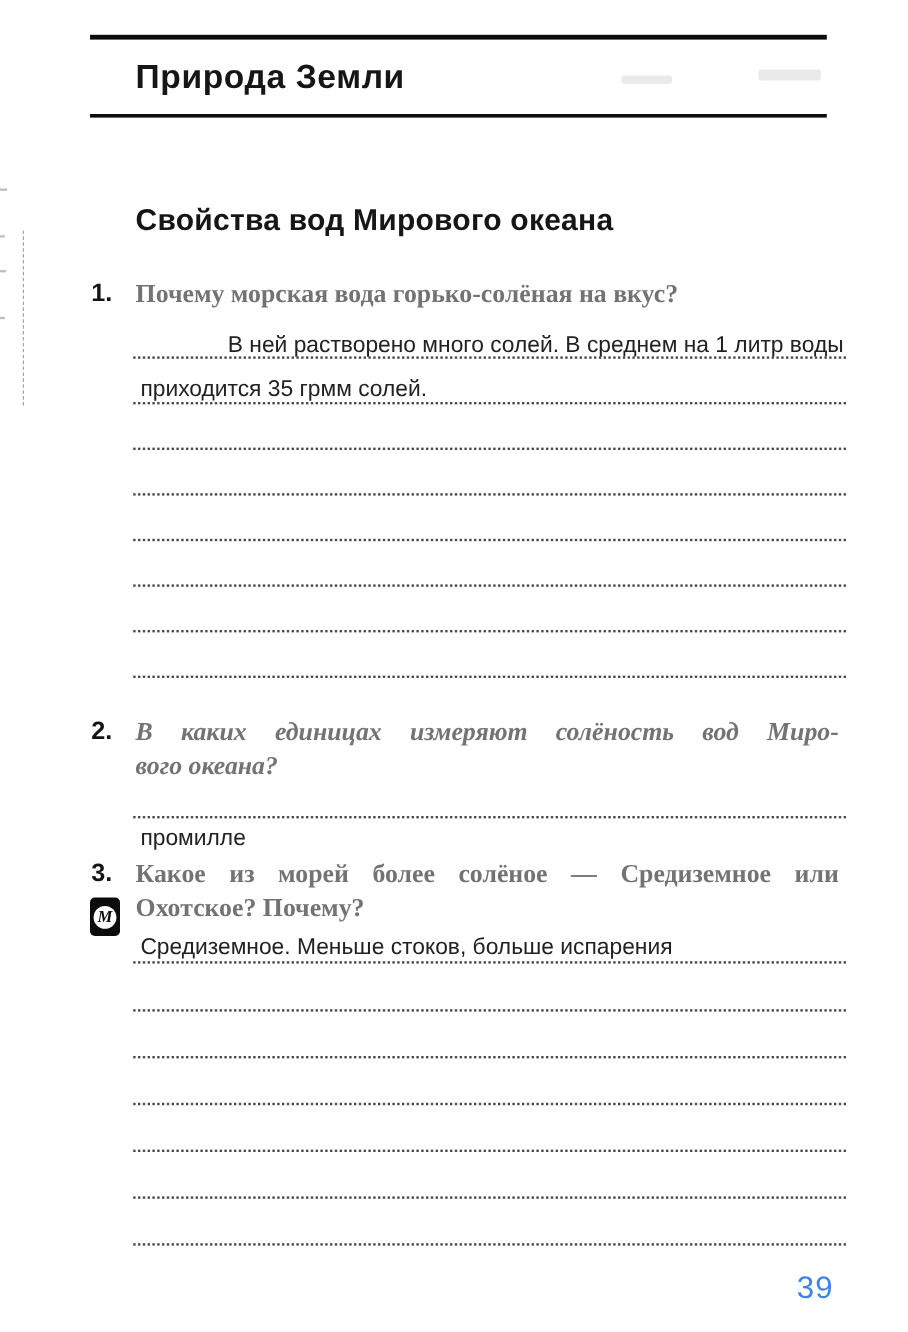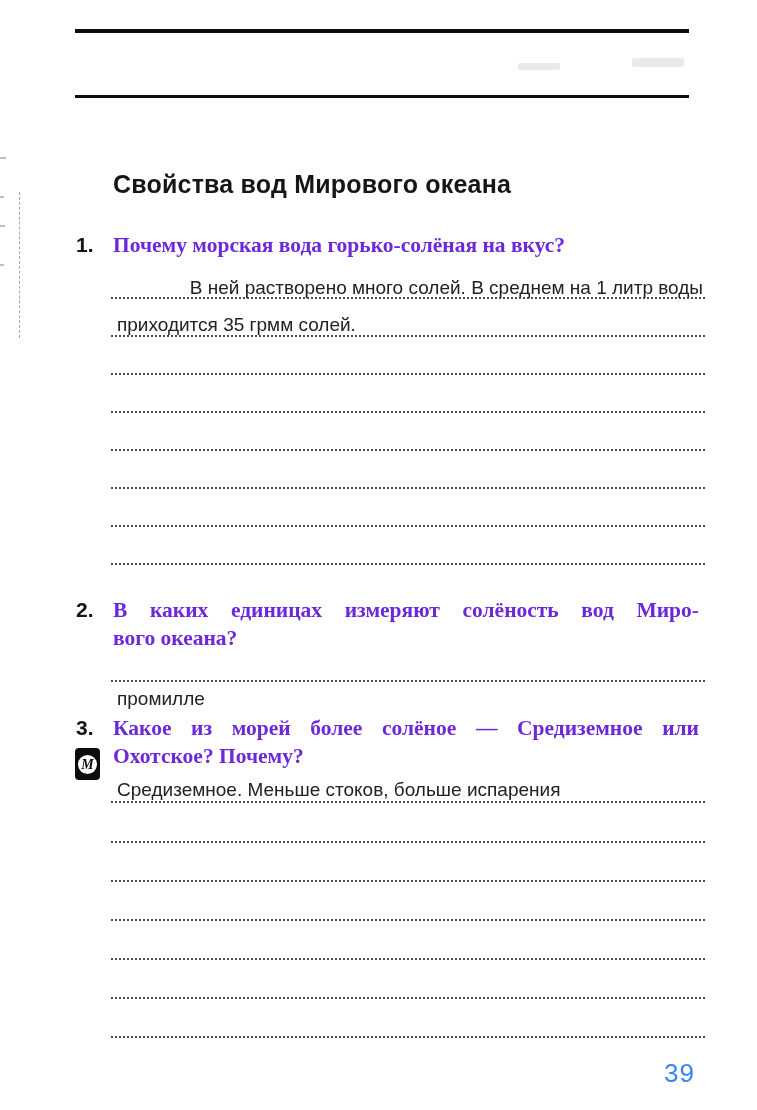--- a/index.html
+++ b/index.html
@@ -30,21 +30,21 @@
   }
   
   .q-num{
     position:absolute;left:76px;width:34px;
     font-size:21px;font-weight:700;color:#141414;
     font-family:"Liberation Sans", sans-serif;
   }
   .q-text{
     position:absolute;left:113px;width:586px;
     font-family:"Liberation Serif", serif;
-    font-size:21.5px;font-weight:700;color:#6d28d9;
+    font-size:21.5px;font-weight:700;color:#737373;
     line-height:28px;
   }
   .q-line{display:block;}
   .q-line.just{text-align:justify;text-align-last:justify;}
   
   .dotline{
     position:absolute;left:111px;width:594px;height:2px;
     border-bottom:2px dotted #4a4a4a;
   }
   
@@ -86,20 +86,21 @@
 
   <div class="artifact" style="left:0;top:157px;width:6px;height:2px;"></div>
   <div class="artifact" style="left:0;top:196px;width:4px;height:2px;"></div>
   <div class="artifact" style="left:0;top:225px;width:5px;height:2px;"></div>
   <div class="artifact" style="left:0;top:264px;width:4px;height:2px;"></div>
   <div class="artifact-vline"></div>
   <div class="smudge" style="left:518px;top:63px;width:42px;height:7px;"></div>
   <div class="smudge" style="left:632px;top:58px;width:52px;height:9px;"></div>
 
   <div class="rule rule-top"></div>
+  <div class="chapter-header">Природа Земли</div>
   <div class="rule rule-mid"></div>
 
   <div class="subtitle">Свойства вод Мирового океана</div>
 
   <div class="q-num" style="top:233px;">1.</div>
   <div class="q-text" style="top:231px;">
     <span class="q-line">Почему морская вода горько-солёная на вкус?</span>
   </div>
 
   <div class="answer" style="top:277px;text-align:right;">В ней растворено много солей. В среднем на 1 литр воды</div>
@@ -107,21 +108,21 @@
   <div class="dotline" style="top:295px;"></div>
   <div class="dotline" style="top:333px;"></div>
   <div class="dotline" style="top:371px;"></div>
   <div class="dotline" style="top:409px;"></div>
   <div class="dotline" style="top:447px;"></div>
   <div class="dotline" style="top:485px;"></div>
   <div class="dotline" style="top:523px;"></div>
   <div class="dotline" style="top:561px;"></div>
 
   <div class="q-num" style="top:598px;">2.</div>
-  <div class="q-text" style="top:596px;">
+  <div class="q-text" style="top:596px;font-style:italic;">
     <span class="q-line just">В каких единицах измеряют солёность вод Миро-</span>
     <span class="q-line">вого океана?</span>
   </div>
 
   <div class="answer" style="top:688px;">промилле</div>
   <div class="dotline" style="top:678px;"></div>
 
   <div class="q-num" style="top:716px;">3.</div>
   <div class="m-badge">
     <span class="circle">М</span>

